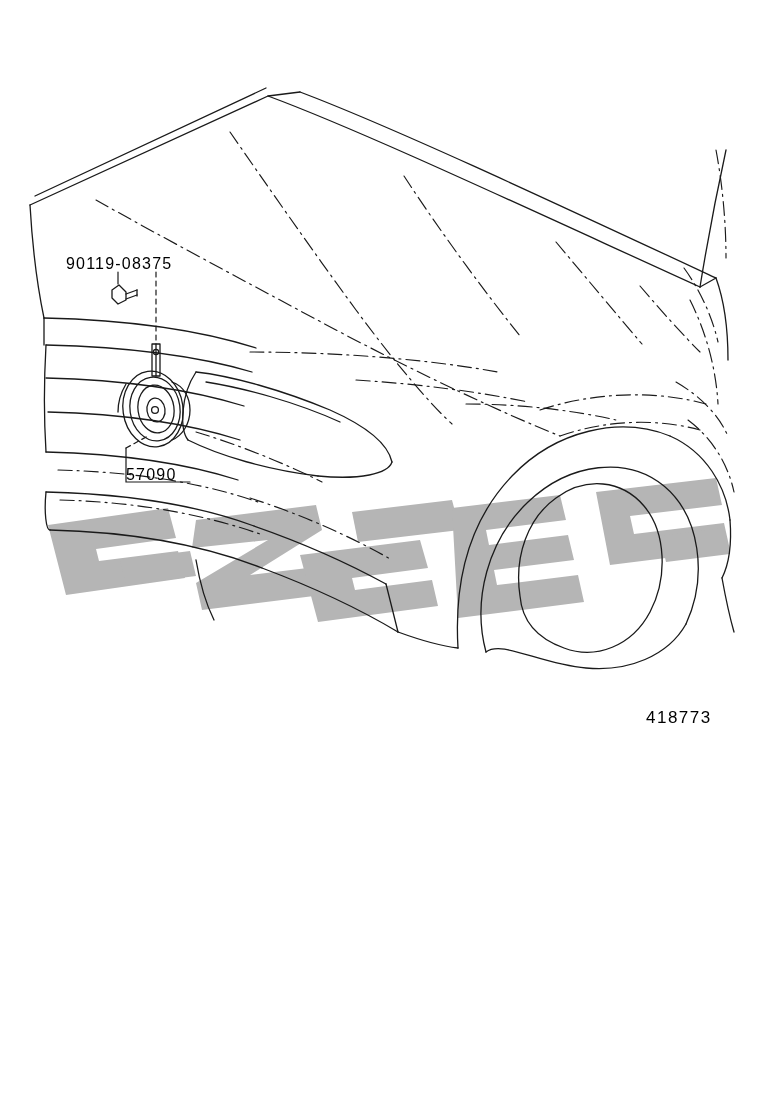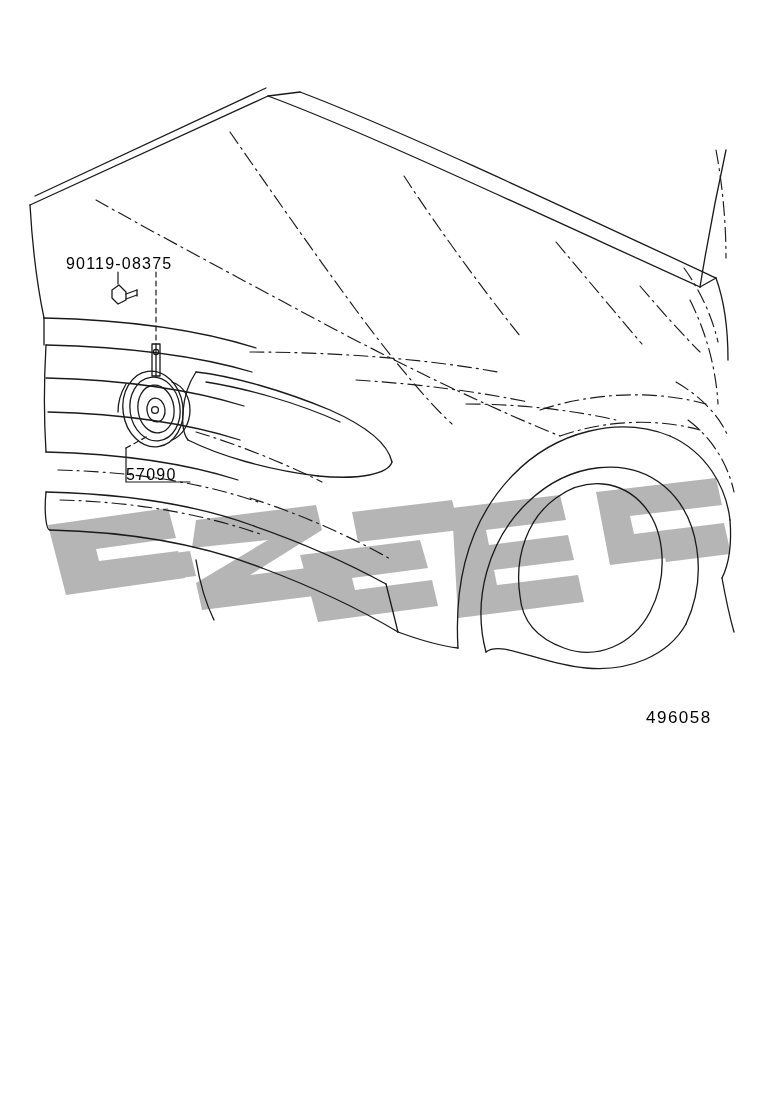--- a/index.html
+++ b/index.html
@@ -159,15 +159,15 @@
       <path d="M156 272 L156 344" stroke-dasharray="5 4"></path>
       <path d="M126 448 L126 482 L190 482"></path>
       <path d="M126 448 L148 436" stroke-dasharray="5 4"></path>
     </g>
   </svg>
 
   <div class="label" id="label-bolt">90119-08375</div>
 
   <div class="label" id="label-horn">57090</div>
 
-  <div class="label" id="label-figure">496058</div>
+  <div class="label" id="label-figure">418773</div>
 
 </div>
 
 </body></html>

